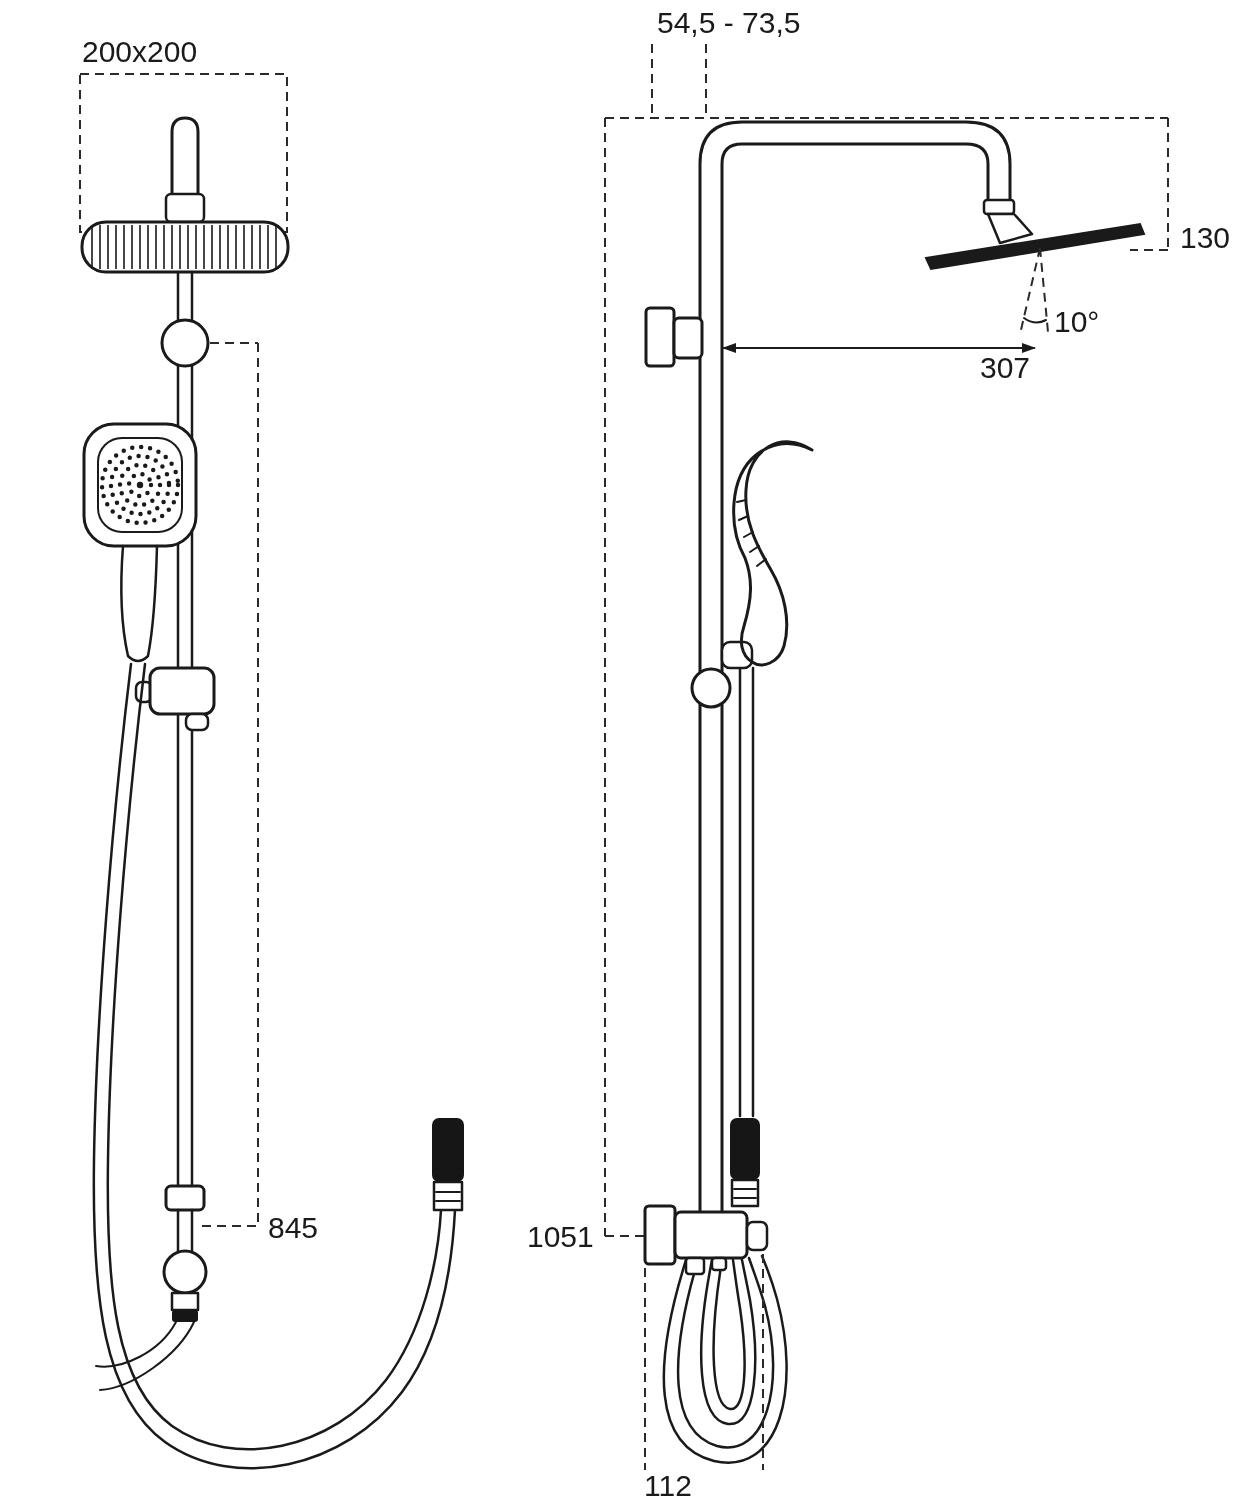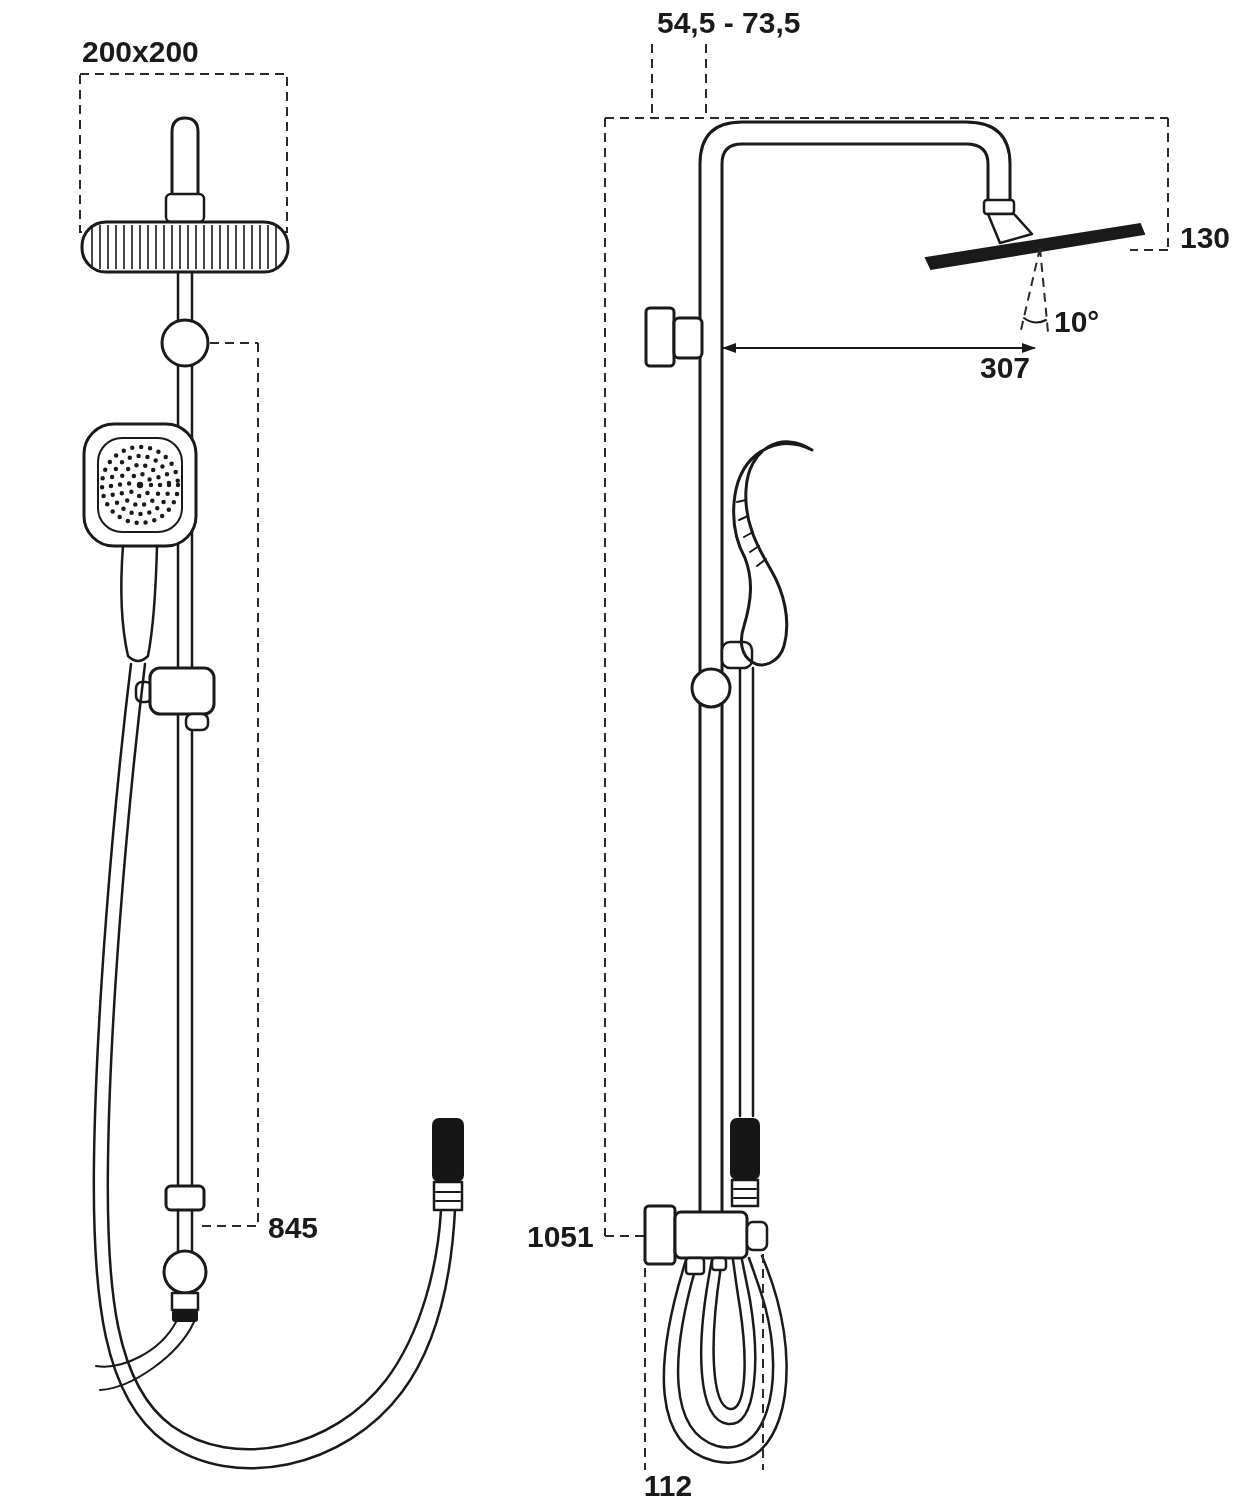--- a/index.html
+++ b/index.html
@@ -1,16 +1,16 @@
 <!DOCTYPE html>
 <html><head>
 <meta charset="utf-8">
 <style>
   html,body{margin:0;padding:0;background:#ffffff;}
-  .stage{width:1235px;height:1500px;position:relative;background:#fff;font-weight:bold;}
+  .stage{width:1235px;height:1500px;position:relative;background:#fff;}
   svg{display:block;}
   text{font-family:"Liberation Sans",sans-serif;font-size:30px;fill:#1a1a1a;}
   .ln{fill:none;stroke:#1a1a1a;stroke-width:3;stroke-linecap:round;stroke-linejoin:round;}
   .ln2{fill:none;stroke:#1a1a1a;stroke-width:2.5;stroke-linecap:round;stroke-linejoin:round;}
   .thin{fill:none;stroke:#1a1a1a;stroke-width:2;stroke-linecap:round;}
   .rib{fill:none;stroke:#1a1a1a;stroke-width:1.6;}
   .wht{fill:#ffffff;stroke:#1a1a1a;stroke-width:3;stroke-linejoin:round;}
   .wht2{fill:#ffffff;stroke:#1a1a1a;stroke-width:2.5;stroke-linejoin:round;}
   .dash{fill:none;stroke:#2a2a2a;stroke-width:2;stroke-dasharray:9 6;}
   .dots{fill:none;stroke:#1a1a1a;stroke-width:4.5;stroke-linecap:round;stroke-dasharray:0 9;}

